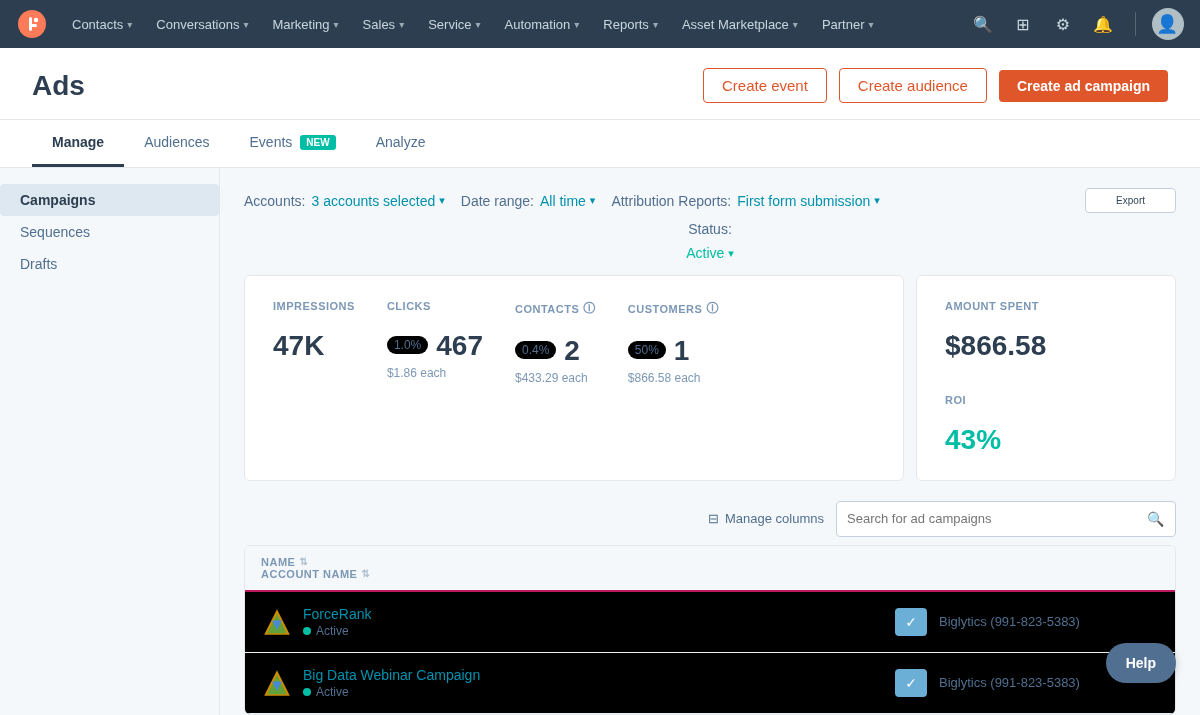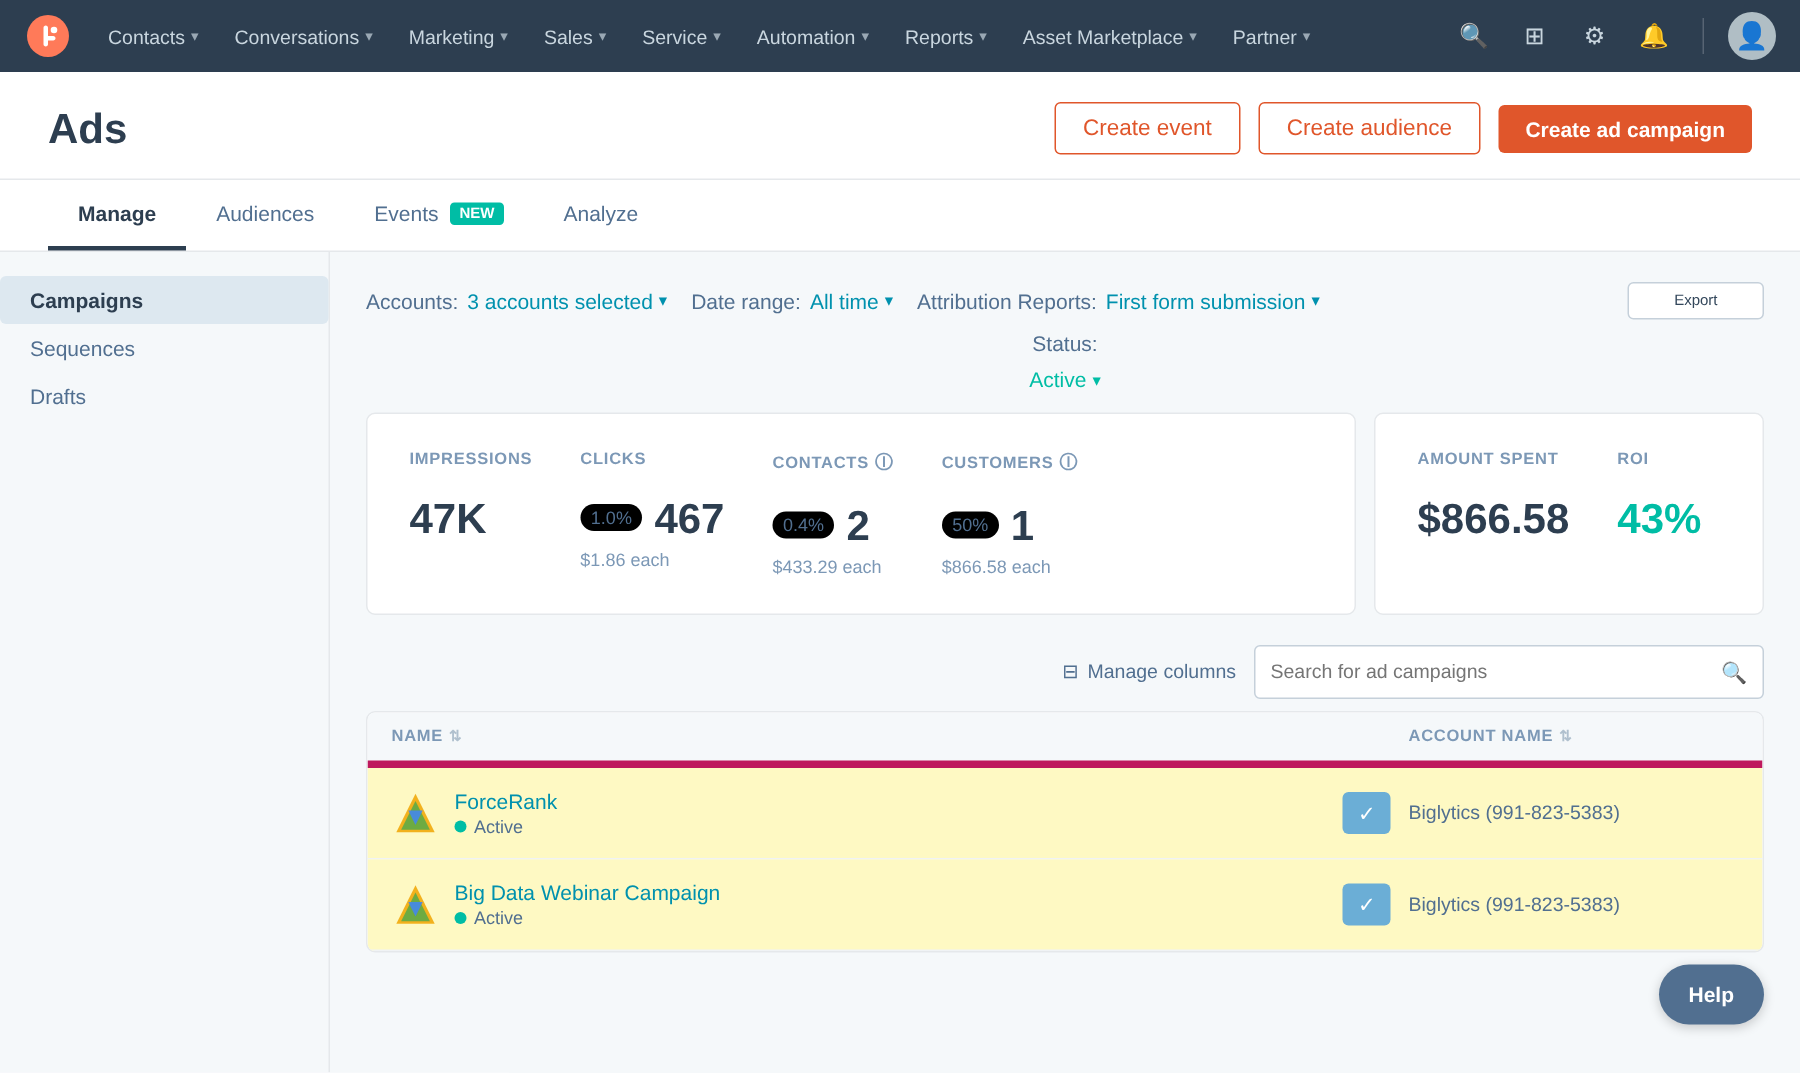--- a/index.html
+++ b/index.html
@@ -247,20 +247,21 @@
       background: #fff;
       border: 1px solid #e5e8eb;
       border-radius: 6px;
       padding: 24px 28px;
       display: flex;
       align-items: flex-start;
       gap: 32px;
       width: 260px;
       flex-shrink: 0;
       margin-left: 12px;
+      flex-direction: column;
     }
     .stat-item {
       display: flex;
       flex-direction: column;
       align-items: flex-start;
     }
     .stat-label {
       font-size: 11px;
       font-weight: 700;
       color: #7c98b6;
@@ -344,43 +345,44 @@
     
     .campaigns-table {
       background: #fff;
       border: 1px solid #e5e8eb;
       border-radius: 6px;
       overflow: hidden;
     }
     .table-header {
       display: flex;
       background: #f5f8fa;
-      border-bottom: 5px solid #be185d;
+      border-bottom: 2px solid #be185d;
       padding: 10px 16px;
+      flex-direction: column;
     }
     .th {
       font-size: 11px;
       font-weight: 700;
       color: #7c98b6;
       text-transform: uppercase;
       letter-spacing: 0.5px;
       display: flex;
       align-items: center;
       gap: 4px;
     }
     .th-name { flex: 1; }
     .th-account { width: 220px; }
     .sort-icon { font-size: 10px; color: #b0c0ce; }
 
     .table-row {
       display: flex;
       align-items: center;
       padding: 14px 16px;
       border-bottom: 1px solid #f0f3f5;
-      background: #fef9c3;
+      background: #000000;
     }
     .row-name-col {
       flex: 1;
       display: flex;
       align-items: center;
       gap: 10px;
     }
     .row-account-col {
       width: 220px;
       font-size: 13px;

